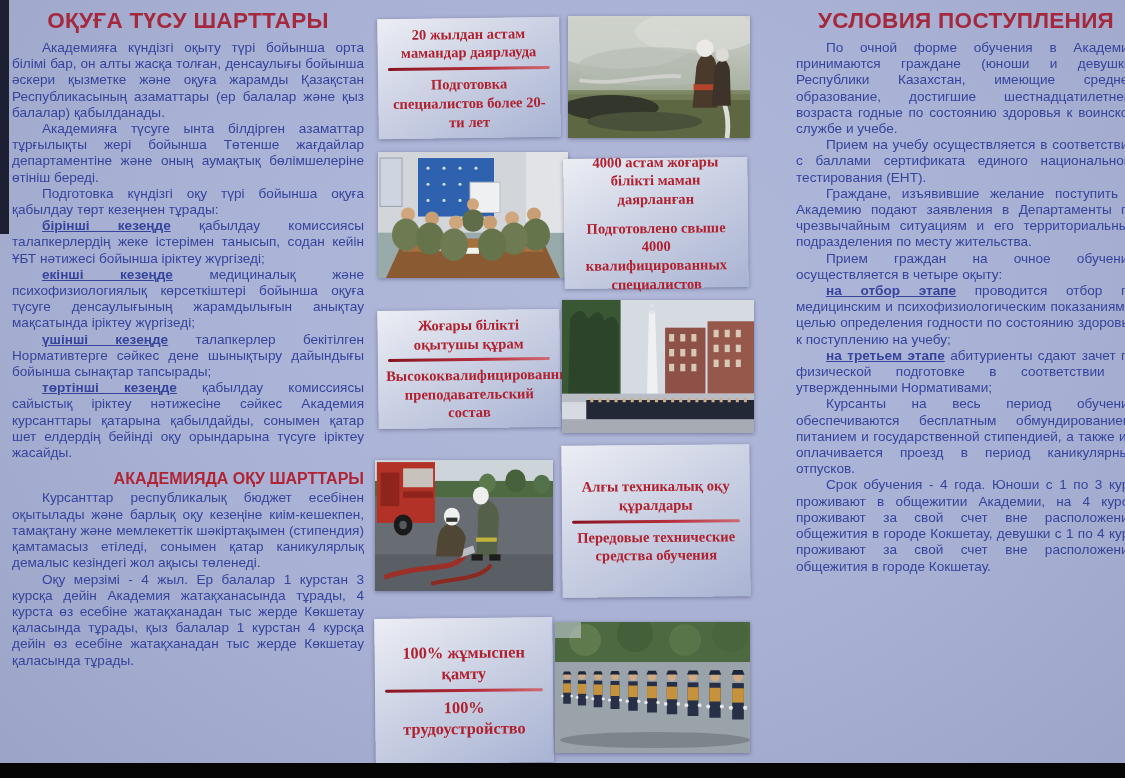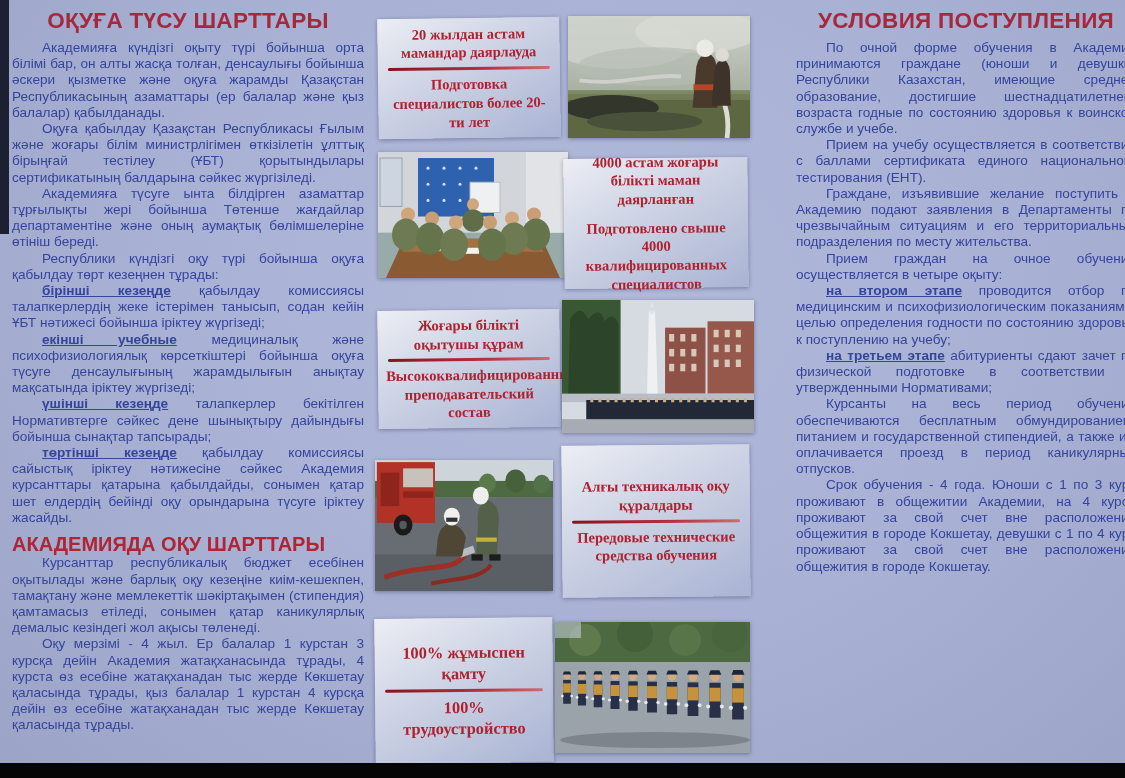--- a/index.html
+++ b/index.html
@@ -11,21 +11,21 @@
   }
   .edge-strip{position:absolute;left:0;top:0;width:9px;height:234px;background:#1d2033;}
   .bottom-bar{position:absolute;left:0;bottom:0;width:100%;height:15px;background:#060607;z-index:50;}
 
   
   .text-col{position:absolute;top:6px;color:#36459c;font-size:13.6px;line-height:16.2px;}
   .col-left{left:12px;width:352px;}
   .col-right{left:796px;width:340px;}
   .col-title{color:#a5283c;font-weight:bold;font-size:22.5px;line-height:26px;text-align:center;
     letter-spacing:.3px;margin:2px 0 6px 0;}
-  .col-subtitle{color:#b02433;font-weight:bold;font-size:20px;text-align:left;margin:10px 0 3px 0;}
+  .col-subtitle{color:#b02433;font-weight:bold;font-size:16px;text-align:right;margin:10px 0 3px 0;}
   .para{margin:0;text-align:justify;text-indent:30px;}
   .lead{font-weight:bold;text-decoration:underline;}
 
   
   .mid{position:absolute;left:372px;top:0;width:384px;height:692px;}
   .card,.photo{position:absolute;box-shadow:0 1px 4px rgba(10,10,40,.35);}
   .card{
     background:linear-gradient(150deg,#eceef4 0%,#ccd2e4 45%,#a9b3d3 100%);
     display:flex;flex-direction:column;justify-content:center;
     padding:6px 8px;box-sizing:border-box;
@@ -50,25 +50,24 @@
   .p5{left:183px;top:622px; width:195px;height:131px;}
 </style>
 </head>
 <body>
 
 <div class="page">
 
   <div class="text-col col-left">
     <div class="col-title">ОҚУҒА ТҮСУ ШАРТТАРЫ</div>
     <p class="para"><span>Академияға күндізгі оқыту түрі бойынша орта білімі бар, он алты жасқа толған, денсаулығы бойынша әскери қызметке және оқуға жарамды Қазақстан Республикасының азаматтары (ер балалар және қыз балалар) қабылданады.</span></p>
-    <p class="para"><span>Оқуға қабылдау Қазақстан Республикасы Ғылым және жоғары білім министрлігімен өткізілетін ұлттық бірыңғай тестілеу (ҰБТ) қорытындылары сертификатының балдарына сәйкес жүргізіледі.</span></p>
     <p class="para"><span>Академияға түсуге ынта білдірген азаматтар тұрғылықты жері бойынша Төтенше жағдайлар департаментіне және оның аумақтық бөлімшелеріне өтініш береді.</span></p>
-    <p class="para"><span>Республики күндізгі оқу түрі бойынша оқуға қабылдау төрт кезеңнен тұрады:</span></p>
+    <p class="para"><span>Подготовка күндізгі оқу түрі бойынша оқуға қабылдау төрт кезеңнен тұрады:</span></p>
     <p class="para"><span class="lead">бірінші кезеңде</span><span> қабылдау комиссиясы талапкерлердің жеке істерімен танысып, содан кейін ҰБТ нәтижесі бойынша іріктеу жүргізеді;</span></p>
-    <p class="para"><span class="lead">екінші учебные</span><span> медициналық және психофизиологиялық көрсеткіштері бойынша оқуға түсуге денсаулығының жарамдылығын анықтау мақсатында іріктеу жүргізеді;</span></p>
+    <p class="para"><span class="lead">екінші кезеңде</span><span> медициналық және психофизиологиялық көрсеткіштері бойынша оқуға түсуге денсаулығының жарамдылығын анықтау мақсатында іріктеу жүргізеді;</span></p>
     <p class="para"><span class="lead">үшінші кезеңде</span><span> талапкерлер бекітілген Нормативтерге сәйкес дене шынықтыру дайындығы бойынша сынақтар тапсырады;</span></p>
     <p class="para"><span class="lead">төртінші кезеңде</span><span> қабылдау комиссиясы сайыстық іріктеу нәтижесіне сәйкес Академия курсанттары қатарына қабылдайды, сонымен қатар шет елдердің бейінді оқу орындарына түсуге іріктеу жасайды.</span></p>
     <div class="col-subtitle">АКАДЕМИЯДА ОҚУ ШАРТТАРЫ</div>
     <p class="para"><span>Курсанттар республикалық бюджет есебінен оқытылады және барлық оқу кезеңіне киім-кешекпен, тамақтану және мемлекеттік шәкіртақымен (стипендия) қамтамасыз етіледі, сонымен қатар каникулярлық демалыс кезіндегі жол ақысы төленеді.</span></p>
     <p class="para"><span>Оқу мерзімі - 4 жыл. Ер балалар 1 курстан 3 курсқа дейін Академия жатақханасында тұрады, 4 курста өз есебіне жатақханадан тыс жерде Көкшетау қаласында тұрады, қыз балалар 1 курстан 4 курсқа дейін өз есебіне жатақханадан тыс жерде Көкшетау қаласында тұрады.</span></p>
   </div>
 
   <div class="mid">
 
     <div class="card c1">
@@ -272,21 +271,21 @@
       </svg>
     </div>
   </div>
 
   <div class="text-col col-right">
     <div class="col-title">УСЛОВИЯ ПОСТУПЛЕНИЯ</div>
     <p class="para"><span>По очной форме обучения в Академия принимаются граждане (юноши и девушки) Республики Казахстан, имеющие среднее образование, достигшие шестнадцатилетнего возраста  годные по состоянию здоровья к воинской службе и учебе.</span></p>
     <p class="para"><span>Прием на учебу осуществляется в соответствии с баллами сертификата единого национального тестирования (ЕНТ).</span></p>
     <p class="para"><span>Граждане, изъявившие желание поступить в Академию подают заявления в Департаменты по чрезвычайным ситуациям и его территориальные подразделения по месту жительства.</span></p>
     <p class="para"><span>Прием граждан на очное обучение осуществляется в четыре оқыту:</span></p>
-    <p class="para"><span class="lead">на втором этапе</span><span> проводится отбор по медицинским и психофизиологическим показаниям с целью определения годности по состоянию здоровья к поступлению на учебу;</span></p>
+    <p class="para"><span class="lead">на отбор этапе</span><span> проводится отбор по медицинским и психофизиологическим показаниям с целью определения годности по состоянию здоровья к поступлению на учебу;</span></p>
     <p class="para"><span class="lead">на третьем этапе</span><span> абитуриенты сдают зачет по физической подготовке в соответствии с утвержденными Нормативами;</span></p>
     <p class="para"><span>Курсанты на весь период обучения обеспечиваются бесплатным обмундированием, питанием и государственной стипендией, а также им оплачивается проезд в период каникулярных отпусков.</span></p>
     <p class="para"><span>Срок обучения - 4 года. Юноши с 1 по 3 курс проживают в общежитии Академии, на 4 курсе проживают за свой счет вне расположения общежития в городе Кокшетау, девушки с 1 по 4 курс проживают за свой счет вне расположения общежития в городе Кокшетау.</span></p>
   </div>
 
   <div class="edge-strip"></div>
   <div class="bottom-bar"></div>
 </div>
 
 </body></html>

